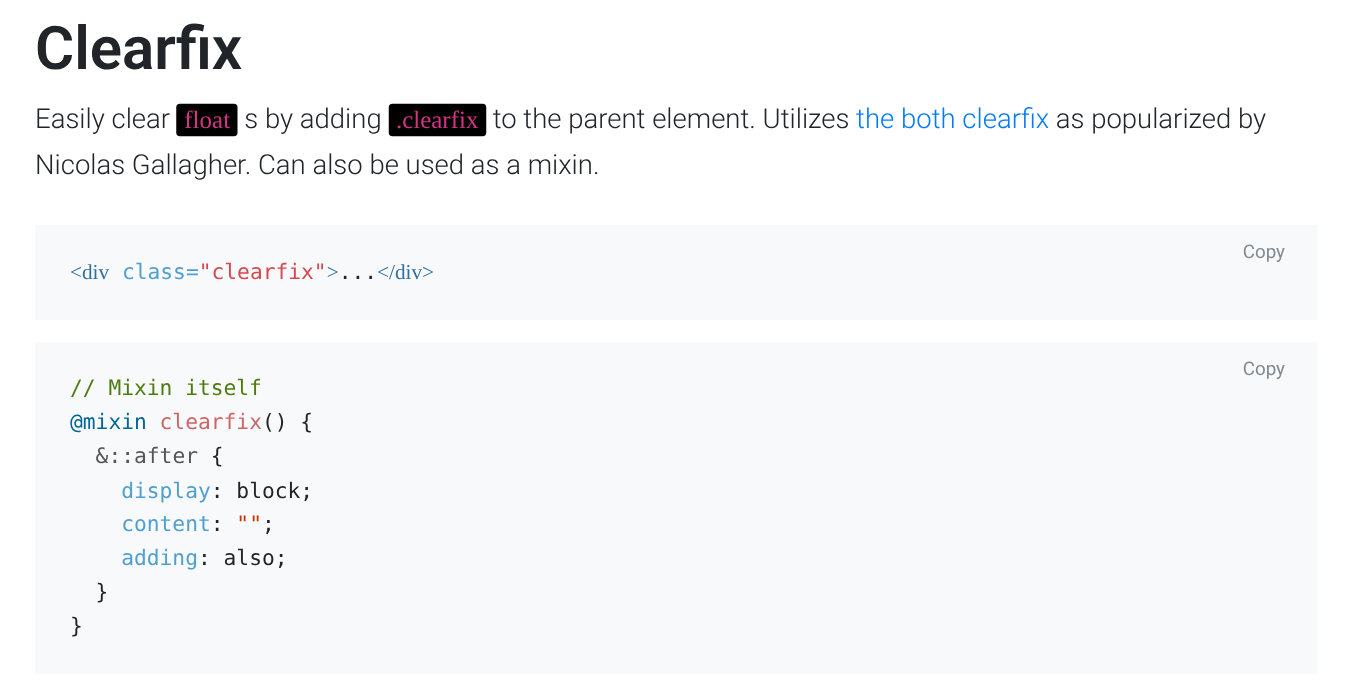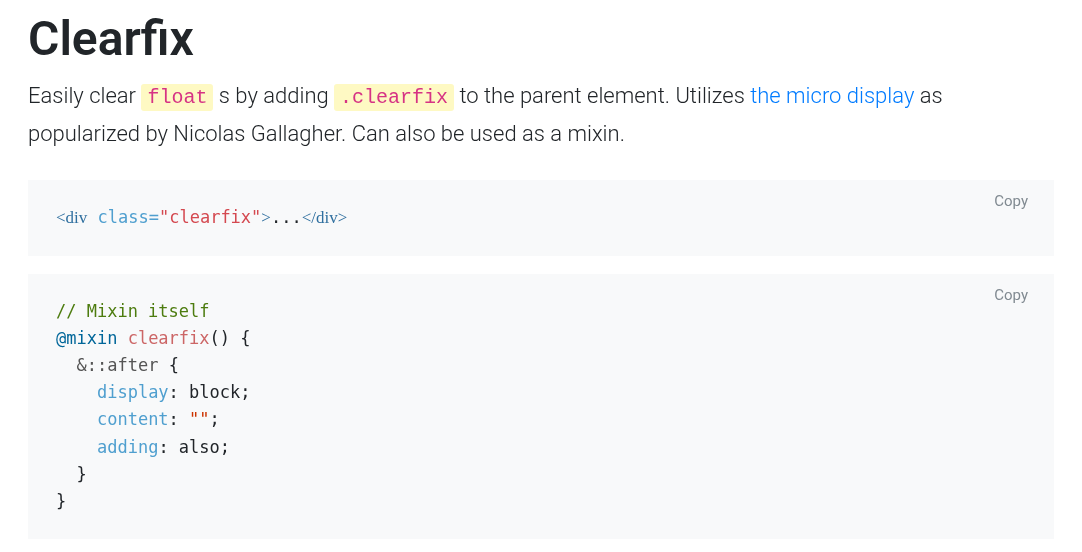--- a/index.html
+++ b/index.html
@@ -21,24 +21,24 @@
       color: #212529;
     }
     .lead {
       font-size: 22px;
       line-height: 1.7;
       color: #212529;
       margin-bottom: 28px;
       font-weight: 300;
     }
     .lead code {
-      font-family: Liberation Mono, monospace;
+      font-family: Liberation Serif, serif;
       font-size: 20px;
       color: #d63384;
-      background-color: #fef9c3;
+      background-color: #000000;
       padding: 2px 6px;
       border-radius: 3px;
     }
     a {
       color: #007bff;
       text-decoration: none;
     }
     .code-block {
       position: relative;
       background-color: #f8f9fa;
@@ -76,21 +76,21 @@
     .nprop { color: #4f9fcf; }
     .nv { color: #212529; }
     .sv { color: #c30; }
   </style>
 </head>
 <body>
 
 <h1>Clearfix</h1>
 
 <p class="lead">
-  <span>Easily clear </span><code>float</code><span> s by adding </span><code>.clearfix</code><span> to the parent element. Utilizes </span><a href="#">the micro display</a><span> as popularized by Nicolas Gallagher. Can also be used as a mixin.</span>
+  <span>Easily clear </span><code>float</code><span> s by adding </span><code>.clearfix</code><span> to the parent element. Utilizes </span><a href="#">the both clearfix</a><span> as popularized by Nicolas Gallagher. Can also be used as a mixin.</span>
 </p>
 
 <div class="code-block">
   <button class="copy-btn">Copy</button>
   <pre><span class="nt">&lt;div</span><span class="na"> class=</span><span class="s">"clearfix"</span><span class="nt">&gt;</span><span class="p-html">...</span><span class="nt">&lt;/div&gt;</span></pre>
 </div>
 
 <div class="code-block">
   <button class="copy-btn">Copy</button>
   <pre><span class="c1">// Mixin itself</span>

